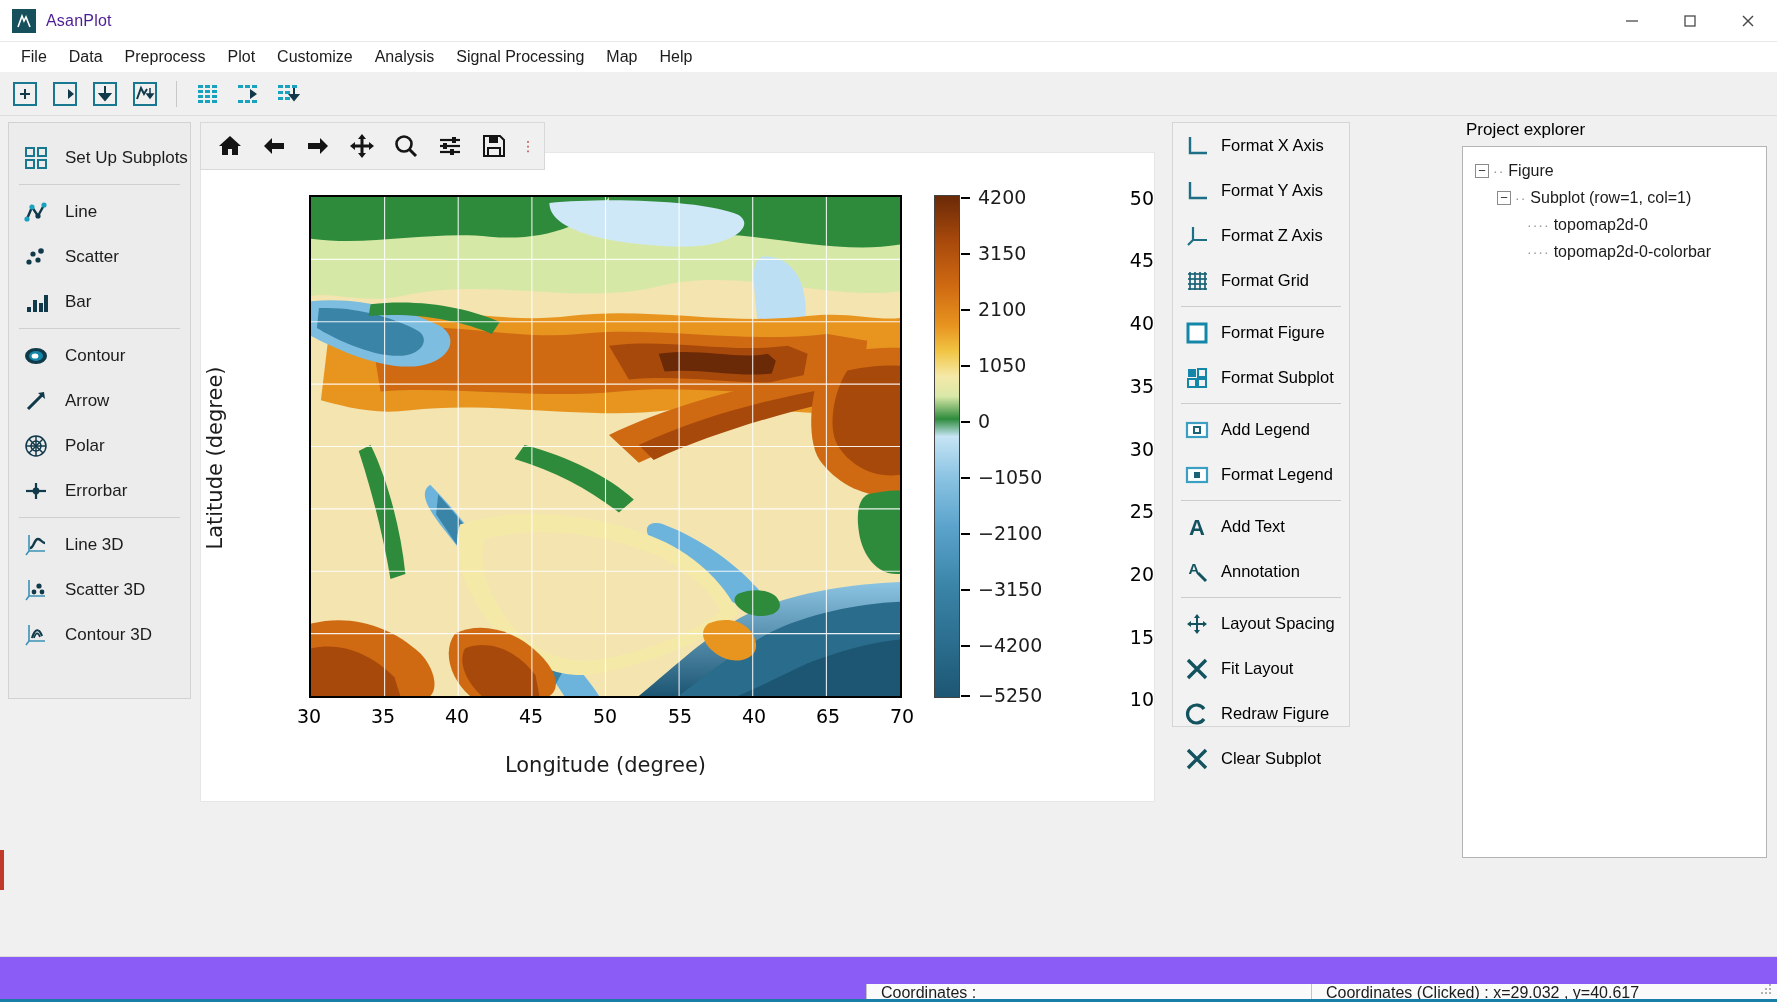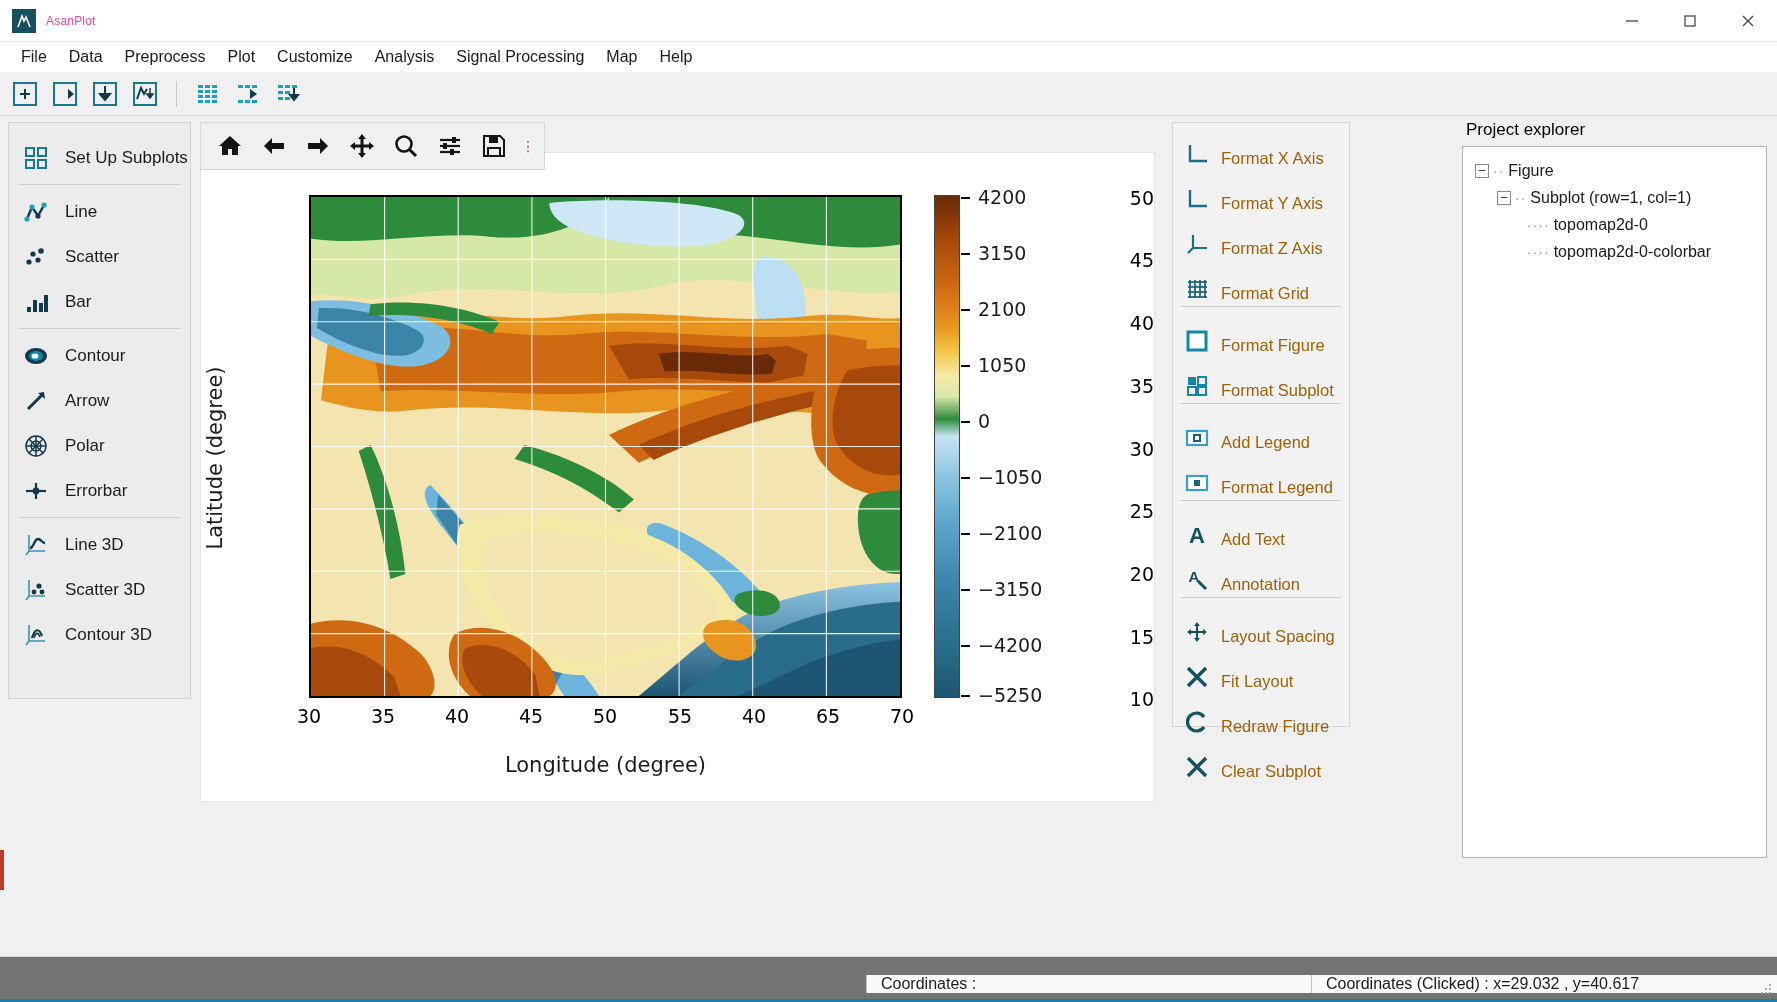--- a/index.html
+++ b/index.html
@@ -17,21 +17,21 @@
     height: 42px; background: #ffffff;
     display: flex; align-items: center;
     border-bottom: 1px solid #e8e8e8;
     position: relative;
   }
   #app-logo {
     width: 24px; height: 24px; margin-left: 12px; margin-right: 10px;
     background: #15505c; display:flex; align-items:center; justify-content:center;
   }
   #app-logo svg { display:block; }
-  #app-title { font-size: 12px; color: #ec4899; letter-spacing: .2px; }
+  #app-title { font-size: 16px; color: #4c1d95; letter-spacing: .2px; }
   .wbtn {
     width: 58px; height: 42px; display: flex; align-items: center; justify-content: center;
     color: #4a4a4a;
   }
   #winbtns { position: absolute; right: 0; top: 0; display: flex; }
   .wbtn svg { display:block; }
   
   #menubar {
     height: 30px; background: #ffffff; display: flex; align-items: center;
     padding-left: 10px; font-size: 16px; color: #1c1c1c;
@@ -96,39 +96,39 @@
   #cbar-wrap { position: absolute; left: 733px; top: 42px; width: 160px; height: 503px; }
   #cbar { position: absolute; left: 0; top: 0; width: 26px; height: 503px; border: 1px solid #444;}
   .cb-lbl { position: absolute; left: 44px; font-size: 19px; transform: translateY(-50%);
             white-space: nowrap; font-family:"DejaVu Sans", sans-serif;}
   .cb-tick { position: absolute; left: 27px; width: 9px; height: 2px; background: #000; }
   
   #formatpanel {
     position: absolute; left: 1172px; top: 6px; width: 178px; height: 605px;
     background: #f2f2f2; border: 1px solid #d5d5d5;
   }
-  .fmt-item { height: 45px; display:flex; align-items:flex-end; gap: 10px; padding-left: 10px;
-              font-size: 16.5px; color:#a16207; white-space: nowrap;}
+  .fmt-item { height: 45px; display:flex; align-items:center; gap: 10px; padding-left: 10px;
+              font-size: 16.5px; color:#000000; white-space: nowrap;}
   .fmt-item .ico { width:28px;height:28px;display:flex;align-items:center;justify-content:center;flex:0 0 28px;}
   .fmt-sep { height:1px; background:#cccccc; margin: 3px 8px; }
   
   #explorer { position: absolute; left: 1462px; top: 4px; width: 305px; height: 790px; }
   #explorer-title { font-size: 17px; color:#000000; padding-left: 4px; margin-bottom: 6px;}
   #tree { background:#fff; border:1px solid #b4b4b4; height: 712px; padding: 10px 6px; font-size: 16px;}
   .tnode { display:flex; align-items:center; gap:4px; height: 27px; white-space:nowrap;}
   .tbox { width:14px;height:14px;border:1px solid #8a8a8a;background:#fff;display:flex;
           align-items:center;justify-content:center;font-size:13px;line-height:11px;color:#333;flex:0 0 14px;}
   .tdash { color:#999; letter-spacing:1px; font-size:14px;}
   #explorer-buttons { display:flex; gap:10px; margin-top: 11px; padding: 0 2px;}
   .expl-btn { flex:1; height: 34px; background:#f0f0f0; border:1px solid #adadad;
               font-size: 16.5px; color:#1c1c1c; display:flex; align-items:center; justify-content:center;}
   
   #statusbar {
     position: absolute; left: 0; right: 0; bottom: 0; height: 46px;
-    background: #737373; display: flex; align-items: center; border-top: 1px solid #dadada;
+    background: #8b5cf6; display: flex; align-items: flex-end; border-top: 1px solid #dadada;
   }
   #status-spacer { width: 866px; }
   .status-cell {
     border-left: 1px solid #c4c4c4; background:#fafafa; display:flex; align-items:center;
     padding-left: 14px; font-size: 16px; color:#1c1c1c; margin: 8px 0 0 0;
   }
   #status-coord { width: 445px; }
   #status-clicked { flex: 1; }
   #status-accent { position:absolute; left:0; right:0; bottom:0; height:3px; background:#1a7fa8; }
   #resize-grip { position:absolute; right:4px; bottom:6px; width:14px; height:14px;}

